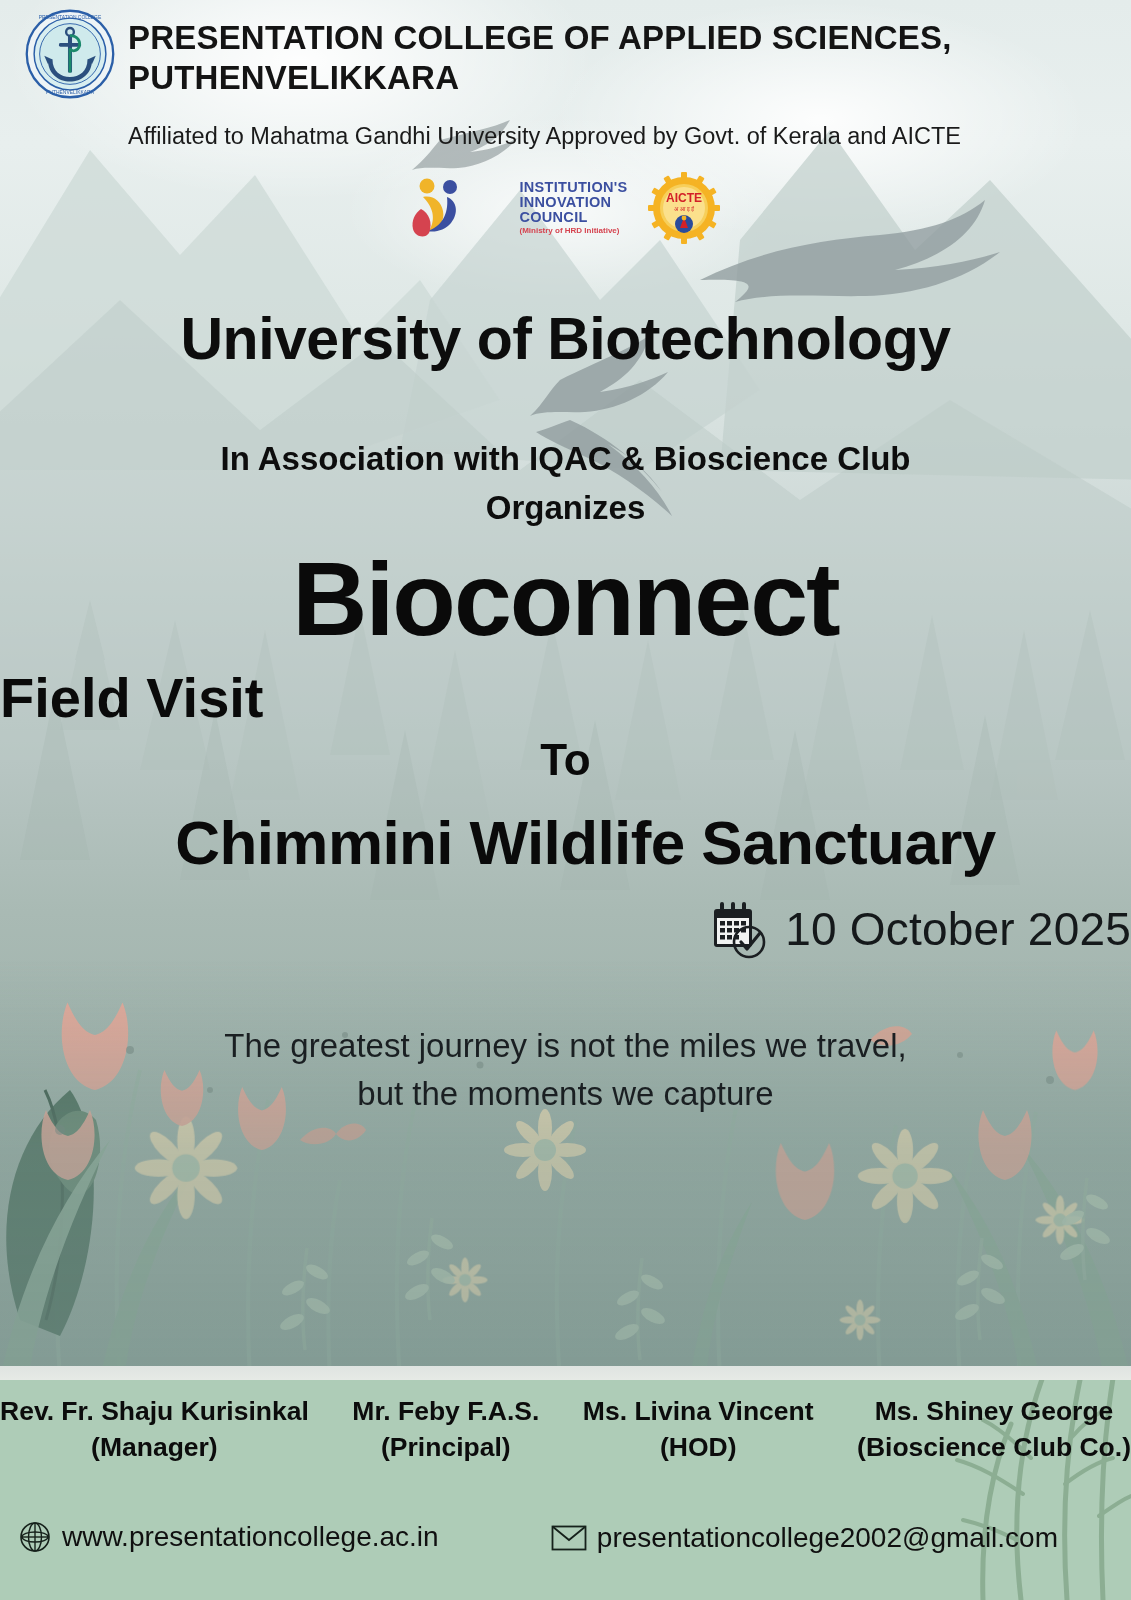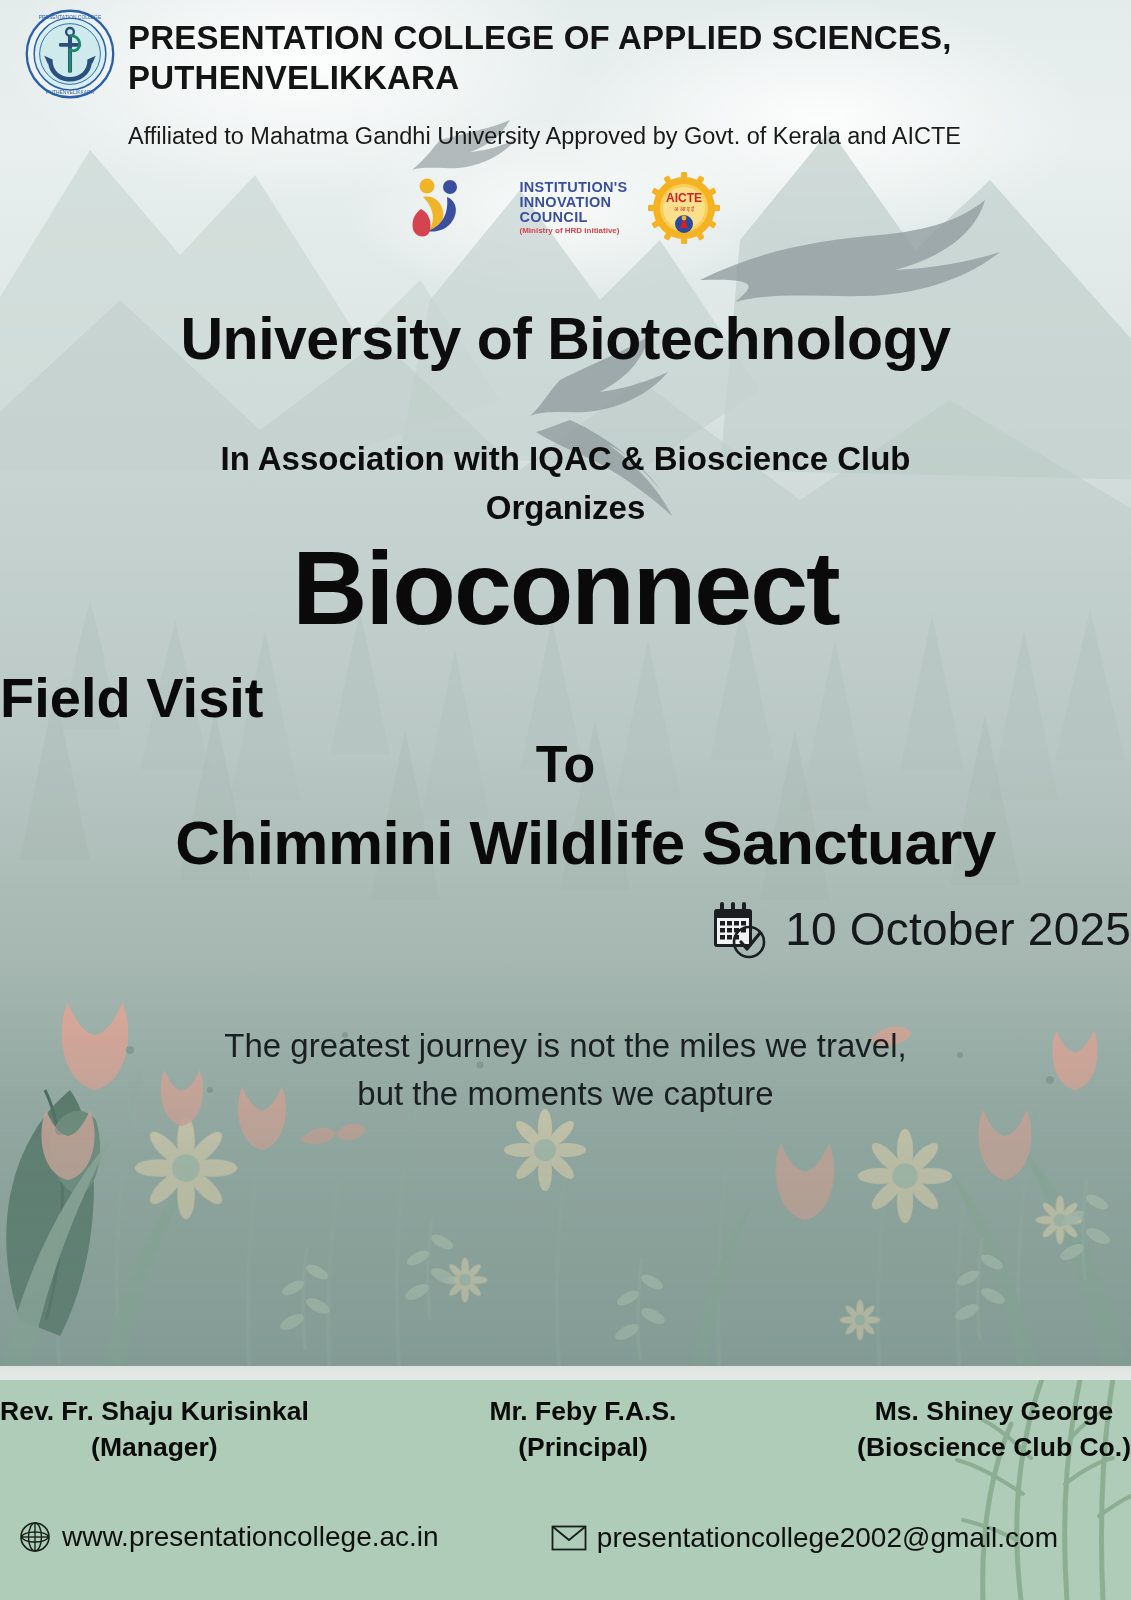--- a/index.html
+++ b/index.html
@@ -77,30 +77,30 @@
   }
   .assoc{
     position:absolute;left:0;top:438px;width:1131px;text-align:center;
     font-size:33px;font-weight:bold;color:#0d0d0d;line-height:1.3;
   }
   .organizes{
     position:absolute;left:0;top:489px;width:1131px;text-align:center;
     font-size:33px;font-weight:bold;color:#0d0d0d;
   }
   .event-name{
-    position:absolute;left:0;top:536px;width:1131px;text-align:center;
+    position:absolute;left:0;top:547px;width:1131px;text-align:center;
     font-size:104px;font-weight:bold;color:#0a0a0a;letter-spacing:-2px;line-height:1;
   }
   .fv{
     position:absolute;left:0;top:670px;width:979px;text-align:left;
     font-size:56px;font-weight:bold;color:#0a0a0a;line-height:1;
   }
   .to{
     position:absolute;left:0;top:738px;width:1131px;text-align:center;
-    font-size:52px;font-weight:bold;color:#0a0a0a;line-height:1;
+    font-size:44px;font-weight:bold;color:#0a0a0a;line-height:1;
   }
   .venue{
     position:absolute;left:0;top:812px;width:1131px;text-align:center;
     font-size:62px;font-weight:bold;color:#0a0a0a;letter-spacing:-.6px;line-height:1;padding-left:20px;
   }
   .daterow{
     position:absolute;left:0;top:898px;width:1131px;
     display:flex;align-items:center;justify-content:flex-end;gap:14px;
   }
   .datetext{font-size:46px;color:#15191b;letter-spacing:.2px;}
@@ -430,20 +430,24 @@
     </svg>
 
     <div class="sig-row">
       <div class="sig">
         <span class="nm">Rev. Fr. Shaju Kurisinkal</span>
         <span class="role">(Manager)</span>
       </div>
       <div class="sig">
         <span class="nm">Mr. Feby F.A.S.</span>
         <span class="role">(Principal)</span>
+      </div>
+      <div class="sig">
+        <span class="nm">Ms. Livina Vincent</span>
+        <span class="role">(HOD)</span>
       </div>
       <div class="sig">
         <span class="nm">Ms. Shiney George</span>
         <span class="role">(Bioscience Club Co.)</span>
       </div>
     </div>
   </div>
 
   <div class="contact">
     <div class="item web">

